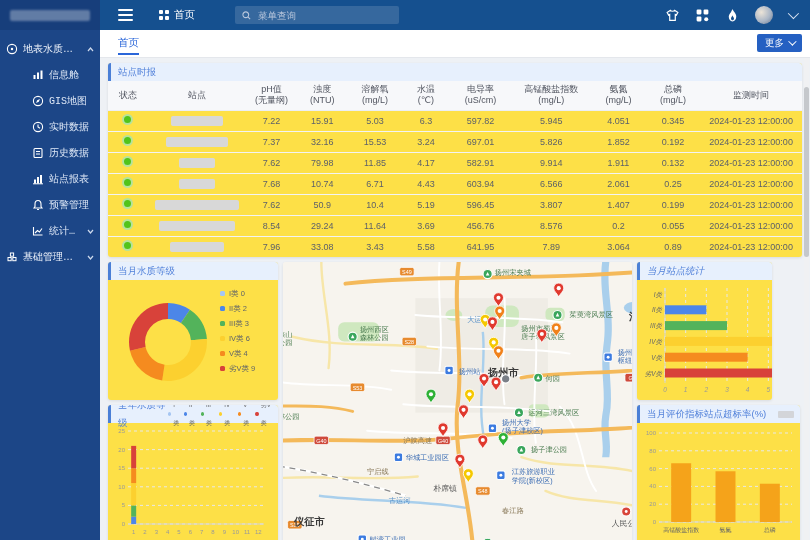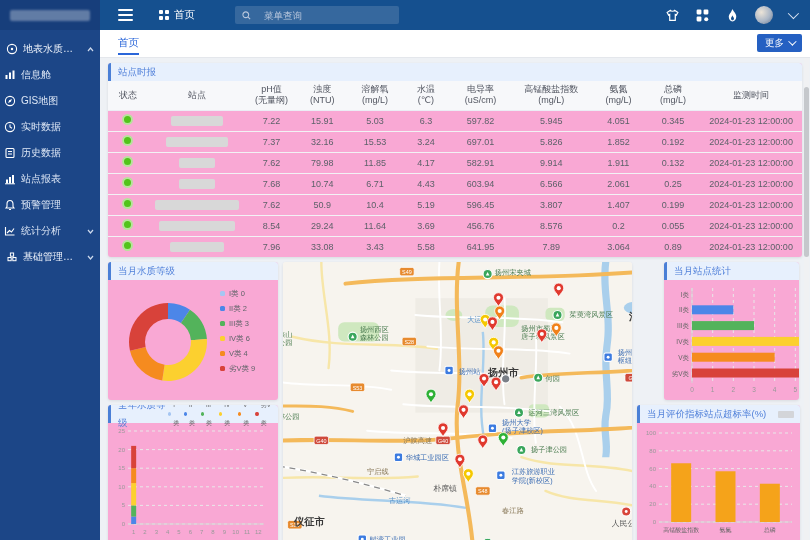--- a/index.html
+++ b/index.html
@@ -5,56 +5,56 @@
   html,body{margin:0;padding:0;}
   body{width:810px;height:540px;overflow:hidden;font-family:"Liberation Sans","DejaVu Sans",sans-serif;background:#eef1f5;}
   .app{position:relative;width:810px;height:540px;}
 
   
   .sidebar{position:absolute;left:0;top:0;width:100px;height:540px;background:#1c4687;color:#fff;z-index:3;}
   .logo{height:30px;background:#173e7b;display:flex;align-items:center;padding:0 10px;}
   .logo-blur{width:80px;height:11px;background:rgba(255,255,255,.32);border-radius:2px;filter:blur(1px);}
   .menu{padding-top:6px;}
   .menu-group,.menu-item{display:flex;align-items:center;gap:5px;height:26px;padding:0 6px;cursor:pointer;font-size:10px;color:#eef3fb;white-space:nowrap;}
-  .menu-item{padding-left:4px;color:#dde7f6;}
+  .menu-item{padding-left:32px;color:#dde7f6;font-family:Liberation Mono, monospace;}
   .menu-group .lbl,.menu-item .lbl{overflow:hidden;text-overflow:ellipsis;flex:1;}
   .mi{width:12px;height:12px;flex:none;}
   .chev{flex:none;margin-left:auto;}
 
   
   .topbar{position:absolute;left:100px;top:0;width:710px;height:30px;background:#15508f;display:flex;align-items:center;z-index:2;}
   .hamburger{margin-left:18px;width:15px;cursor:pointer;}
   .hamburger div{height:2px;background:#fff;margin:3px 0;border-radius:1px;}
   .crumb{display:flex;align-items:center;gap:5px;margin-left:26px;color:#fff;font-size:10.5px;cursor:pointer;}
   .grid4{width:10px;height:10px;display:grid;grid-template-columns:4px 4px;grid-gap:2px;}
   .grid4 i{background:#fff;border-radius:1px;width:4px;height:4px;}
-  .searchbox{margin-left:40px;display:flex;align-items:center;gap:11px;width:150px;height:18px;background:rgba(255,255,255,.14);border-radius:2px;padding:0 7px;}
+  .searchbox{margin-left:40px;display:flex;align-items:center;gap:5px;width:150px;height:18px;background:rgba(255,255,255,.14);border-radius:2px;padding:0 7px;}
   .searchbox input{background:transparent;border:0;outline:0;color:#e7eefb;font-size:9.5px;width:120px;font-family:inherit;}
   .searchbox input::placeholder{color:#b9c7dd;}
   .top-actions{margin-left:auto;display:flex;align-items:center;gap:15px;margin-right:14px;}
   .top-actions .ticon{width:15px;height:15px;cursor:pointer;}
   .avatar{width:18px;height:18px;border-radius:50%;background:radial-gradient(circle at 35% 35%,#ece4d8,#aab6c6 55%,#64748b);cursor:pointer;}
   .caret{width:7px;height:7px;border-right:1.5px solid #dbe4f2;border-bottom:1.5px solid #dbe4f2;transform:rotate(45deg) translateY(-2px);cursor:pointer;}
 
   
   .tabbar{position:absolute;left:100px;top:30px;width:710px;height:27px;background:#fff;border-bottom:1px solid #e4e7ec;z-index:2;}
   .tab{position:absolute;left:18px;top:0;height:25px;line-height:25px;font-size:10.5px;color:#2a66d9;cursor:pointer;}
   .tab::after{content:"";position:absolute;left:0;right:0;bottom:0;height:2px;background:#2a66d9;}
   .more-btn{position:absolute;right:8px;top:4px;height:18px;padding:0 8px;background:#2560c2;color:#fff;font-size:9.5px;border-radius:2px;display:flex;align-items:center;gap:4px;cursor:pointer;}
   .more-btn .caret{border-color:#fff;transform:rotate(45deg) translateY(-2px);width:5px;height:5px;}
 
   
   .content{position:absolute;left:100px;top:57px;width:710px;height:483px;background:#eef1f5;}
-  .panel{position:absolute;background:#f9a8d4;border-radius:3px;box-shadow:0 1px 3px rgba(0,0,0,.09);overflow:hidden;}
+  .panel{position:absolute;background:#fde047;border-radius:3px;box-shadow:0 1px 3px rgba(0,0,0,.09);overflow:hidden;}
   .phead{height:18px;line-height:18px;background:#e7f0fd;border-left:3px solid #4a7fd6;color:#4f7fd9;font-size:9.5px;padding-left:7px;display:flex;align-items:center;}
   .p-station{left:8px;top:6px;width:694px;height:194px;}
   .p-monthly{left:8px;top:205px;width:170px;height:138px;}
   .p-annual{left:8px;top:348px;width:170px;height:192px;}
   .p-map{left:183px;top:205px;width:349px;height:335px;background:#f7f4ee;}
-  .p-stats{left:564px;top:205px;width:135px;height:138px;}
+  .p-stats{left:537px;top:205px;width:135px;height:138px;font-style:italic;}
   .p-exceed{left:537px;top:348px;width:163px;height:192px;}
 
   
   table{width:100%;border-collapse:collapse;table-layout:fixed;}
   thead th{background:#f7f8fa;font-weight:normal;color:#515560;font-size:9px;line-height:1.25;padding:3px 1px;border-bottom:1px solid #ebeef5;}
   tbody td{height:20px;padding:0 1px;text-align:center;font-size:9px;color:#5d6169;border-bottom:1px solid #f2f3f5;overflow:hidden;white-space:nowrap;}
   .dot{display:inline-block;width:7px;height:7px;border-radius:50%;background:#52c41a;border:2px solid #b6e39a;}
   .blur-name{display:inline-block;height:10px;background:#d8d8d8;border-radius:2px;vertical-align:middle;}
 
   

